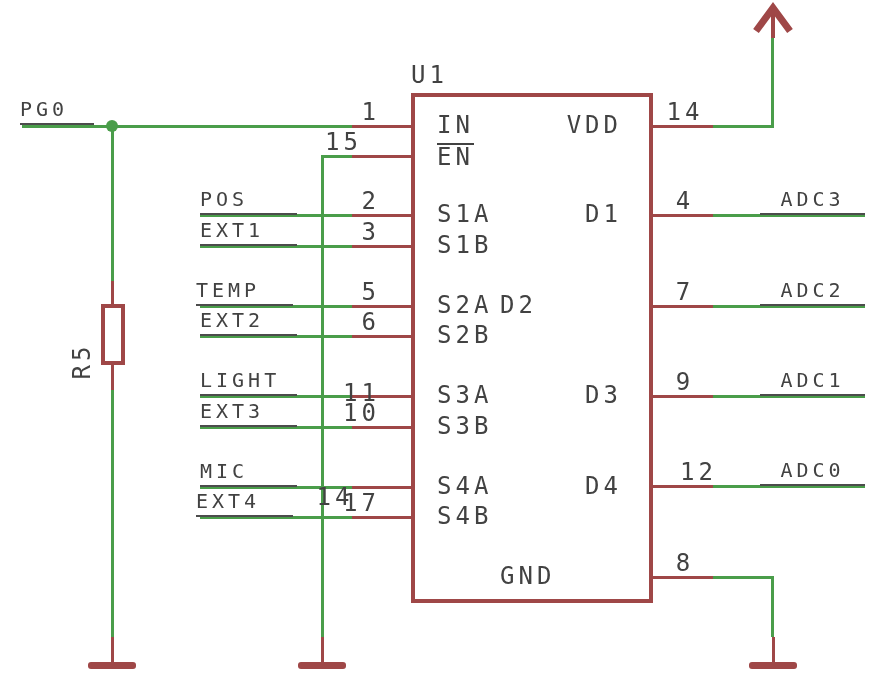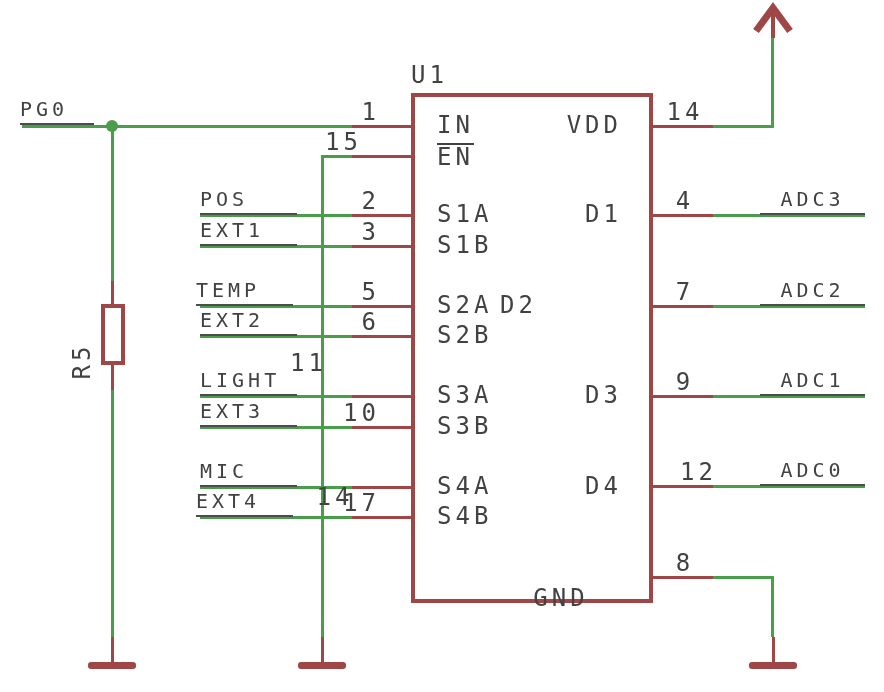--- a/index.html
+++ b/index.html
@@ -85,29 +85,29 @@
 <div class="txt pinname" style="left:437px;top:382px">S3A</div>
 <div class="txt pinname" style="left:437px;top:413px">S3B</div>
 <div class="txt pinname" style="left:437px;top:473px">S4A</div>
 <div class="txt pinname" style="left:437px;top:503px">S4B</div>
 
 <div class="txt pinname" style="left:500px;top:112px;width:122px;text-align:right">VDD</div>
 <div class="txt pinname" style="left:500px;top:201px;width:122px;text-align:right">D1</div>
 <div class="txt pinname" style="left:500px;top:292px;width:122px;text-align:left">D2</div>
 <div class="txt pinname" style="left:500px;top:382px;width:122px;text-align:right">D3</div>
 <div class="txt pinname" style="left:500px;top:473px;width:122px;text-align:right">D4</div>
-<div class="txt pinname" style="left:500px;top:585px;width:122px;text-align:center">GND</div>
+<div class="txt pinname" style="left:500px;top:563px;width:122px;text-align:left">GND</div>
 
 <div class="txt pinnum" style="left:290px;top:99px;width:90px;text-align:right">1</div>
 <div class="txt pinnum" style="left:272px;top:129px;width:90px;text-align:right">15</div>
 <div class="txt pinnum" style="left:290px;top:188px;width:90px;text-align:right">2</div>
 <div class="txt pinnum" style="left:290px;top:219px;width:90px;text-align:right">3</div>
 <div class="txt pinnum" style="left:290px;top:279px;width:90px;text-align:right">5</div>
 <div class="txt pinnum" style="left:290px;top:309px;width:90px;text-align:right">6</div>
-<div class="txt pinnum" style="left:290px;top:350px;width:90px;">11</div>
+<div class="txt pinnum" style="left:290px;top:380px;width:90px;text-align:right">11</div>
 <div class="txt pinnum" style="left:290px;top:400px;width:90px;text-align:right">10</div>
 <div class="txt pinnum" style="left:290px;top:484px;width:90px;text-align:center">14</div>
 <div class="txt pinnum" style="left:290px;top:490px;width:90px;text-align:right">17</div>
 
 <div class="txt pinnum" style="left:653px;top:99px;width:64px;text-align:center">14</div>
 <div class="txt pinnum" style="left:653px;top:188px;width:64px;text-align:center">4</div>
 <div class="txt pinnum" style="left:653px;top:279px;width:64px;text-align:center">7</div>
 <div class="txt pinnum" style="left:653px;top:369px;width:64px;text-align:center">9</div>
 <div class="txt pinnum" style="left:653px;top:459px;width:64px;text-align:right">12</div>
 <div class="txt pinnum" style="left:653px;top:550px;width:64px;text-align:center">8</div>

